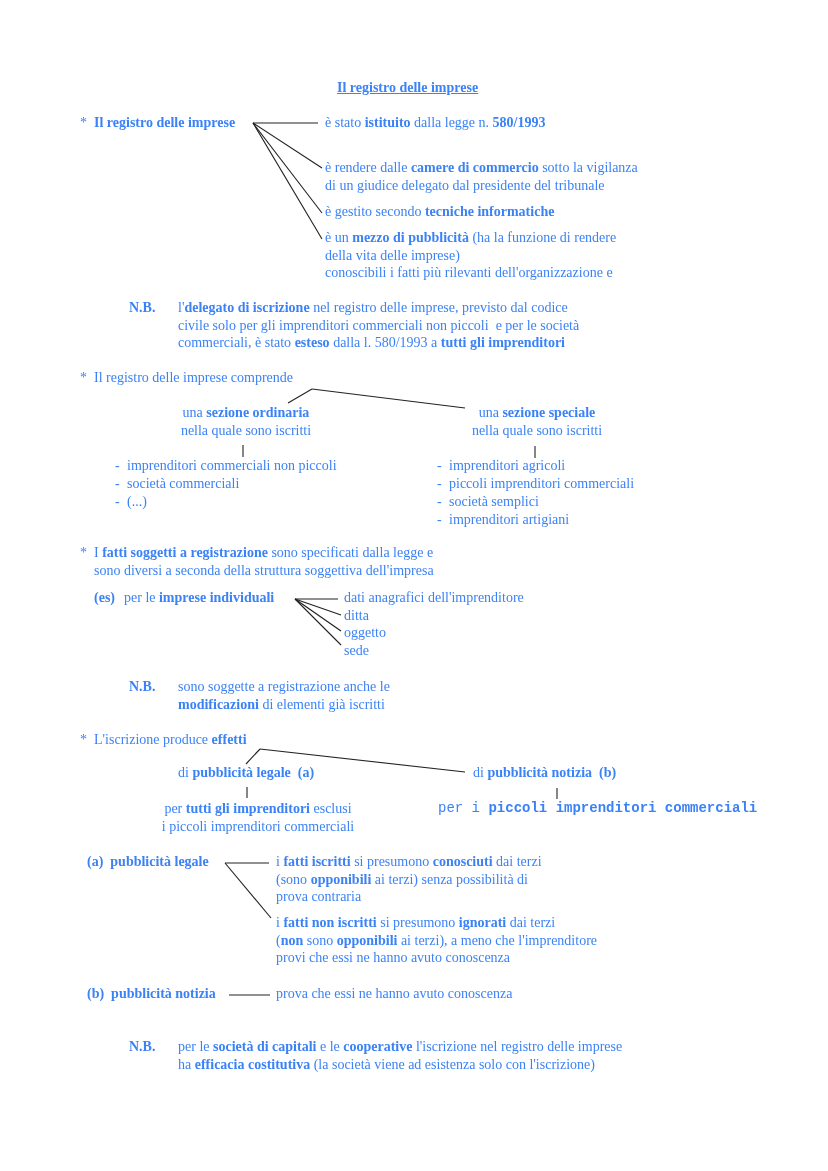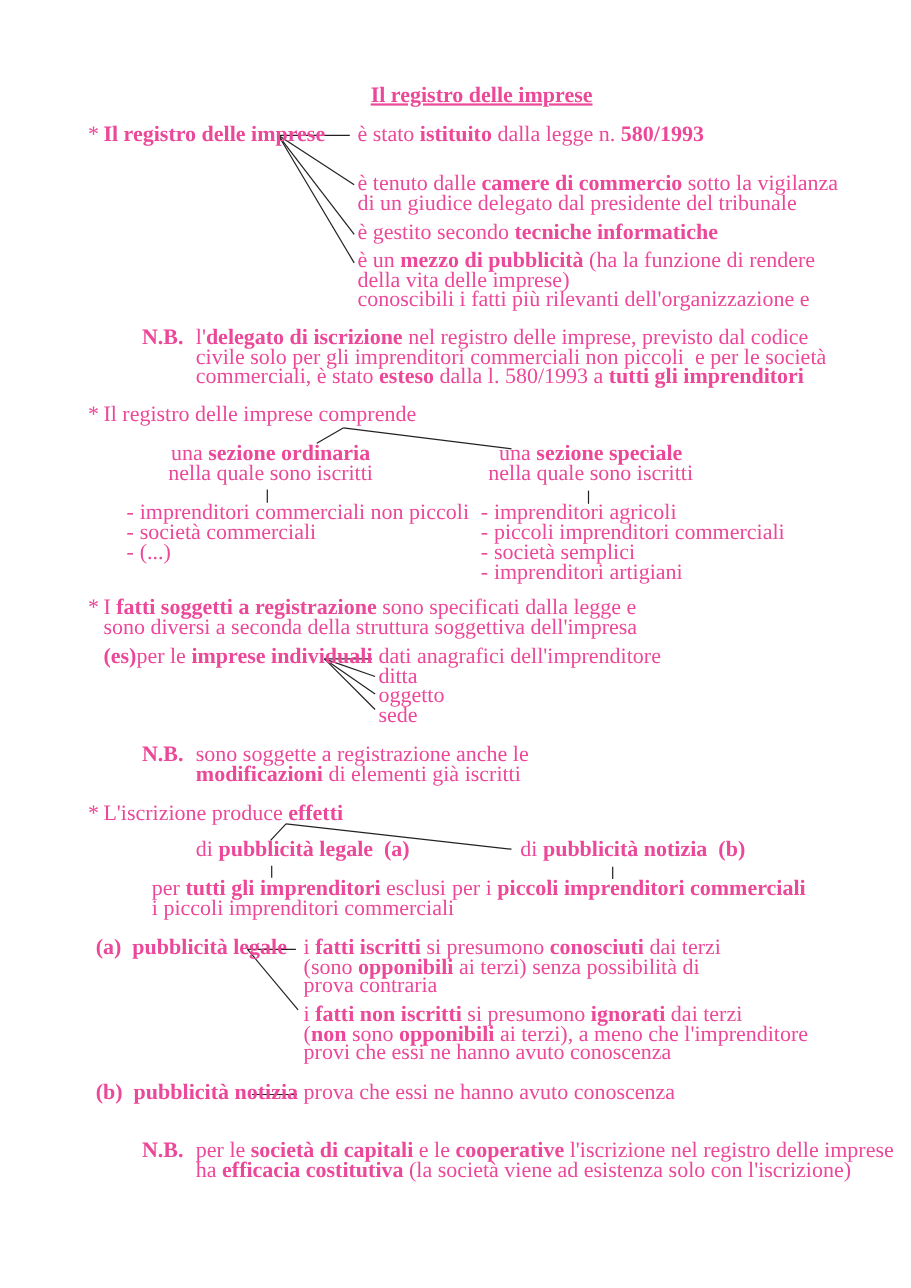--- a/index.html
+++ b/index.html
@@ -1,19 +1,19 @@
 <!DOCTYPE html>
 <html><head>
   <meta charset="utf-8">
   <style>
     html, body { margin: 0; padding: 0; background: #ffffff; }
     body { width: 828px; height: 1171px; position: relative; overflow: hidden; }
     .page {
       position: absolute; left: 0; top: 0; width: 828px; height: 1171px;
-      font-family: "Liberation Serif", serif; font-size: 20px; color: #ec4899;
+      font-family: "Liberation Serif", serif; font-size: 14px; color: #3b82f6;
     }
     .blk { position: absolute; line-height: 17.6px; white-space: nowrap; }
     .blk .line { display: block; white-space: pre; }
     .b { font-weight: bold; }
     .center { text-align: center; }
     .title { font-weight: bold; text-decoration: underline; }
     .list .li { display: flex; white-space: nowrap; line-height: 18px; }
     .list .dash { width: 12px; flex: 0 0 12px; }
     svg.lines { position: absolute; left: 0; top: 0; width: 828px; height: 1171px; pointer-events: none; }
     svg.lines line { stroke: #222; stroke-width: 1.1; }
@@ -51,21 +51,21 @@
   </svg>
 
   <div class="blk title" style="left:337px; top:79px;">Il registro delle imprese</div>
 
   <div class="blk" style="left:80px; top:114px;">*</div>
   <div class="blk b" style="left:94px; top:114px;">Il registro delle imprese</div>
   <div class="blk" style="left:325px; top:114px;">
       <span class="line"><span>è stato </span><span class="b">istituito</span><span> dalla legge n. </span><span class="b">580/1993</span></span>
     </div>
   <div class="blk" style="left:325px; top:159px;">
-      <span class="line"><span>è tenuto dalle </span><span class="b">camere di commercio</span><span> sotto la vigilanza</span></span>
+      <span class="line"><span>è rendere dalle </span><span class="b">camere di commercio</span><span> sotto la vigilanza</span></span>
       <span class="line"><span>di un giudice delegato dal presidente del tribunale</span></span>
     </div>
   <div class="blk" style="left:325px; top:203px;">
       <span class="line"><span>è gestito secondo </span><span class="b">tecniche informatiche</span></span>
     </div>
   <div class="blk" style="left:325px; top:229px;">
       <span class="line"><span>è un </span><span class="b">mezzo di pubblicità</span><span> (ha la funzione di rendere</span></span>
       <span class="line"><span>della vita delle imprese)</span></span>
       <span class="line"><span>conoscibili i fatti più rilevanti dell'organizzazione e</span></span>
     </div>
@@ -151,21 +151,21 @@
   <div class="blk" style="left:178px; top:764px;">
       <span class="line"><span>di </span><span class="b">pubblicità legale  (a)</span></span>
     </div>
   <div class="blk" style="left:473px; top:764px;">
       <span class="line"><span>di </span><span class="b">pubblicità notizia  (b)</span></span>
     </div>
   <div class="blk center" style="left:138px; top:800px; width:240px;">
       <span class="line"><span>per </span><span class="b">tutti gli imprenditori</span><span> esclusi</span></span>
       <span class="line"><span>i piccoli imprenditori commerciali</span></span>
     </div>
-  <div class="blk" style="left:411px; top:800px;">
+  <div class="blk" style="left:438px; top:800px;font-family:Liberation Mono, monospace;">
       <span class="line"><span>per i </span><span class="b">piccoli imprenditori commerciali</span></span>
     </div>
 
   <div class="blk b" style="left:87px; top:853px; white-space:pre;">(a)  pubblicità legale</div>
   <div class="blk" style="left:276px; top:853px;">
       <span class="line"><span>i </span><span class="b">fatti iscritti</span><span> si presumono </span><span class="b">conosciuti</span><span> dai terzi</span></span>
       <span class="line"><span>(sono </span><span class="b">opponibili</span><span> ai terzi) senza possibilità di</span></span>
       <span class="line"><span>prova contraria</span></span>
     </div>
   <div class="blk" style="left:276px; top:914px;">

